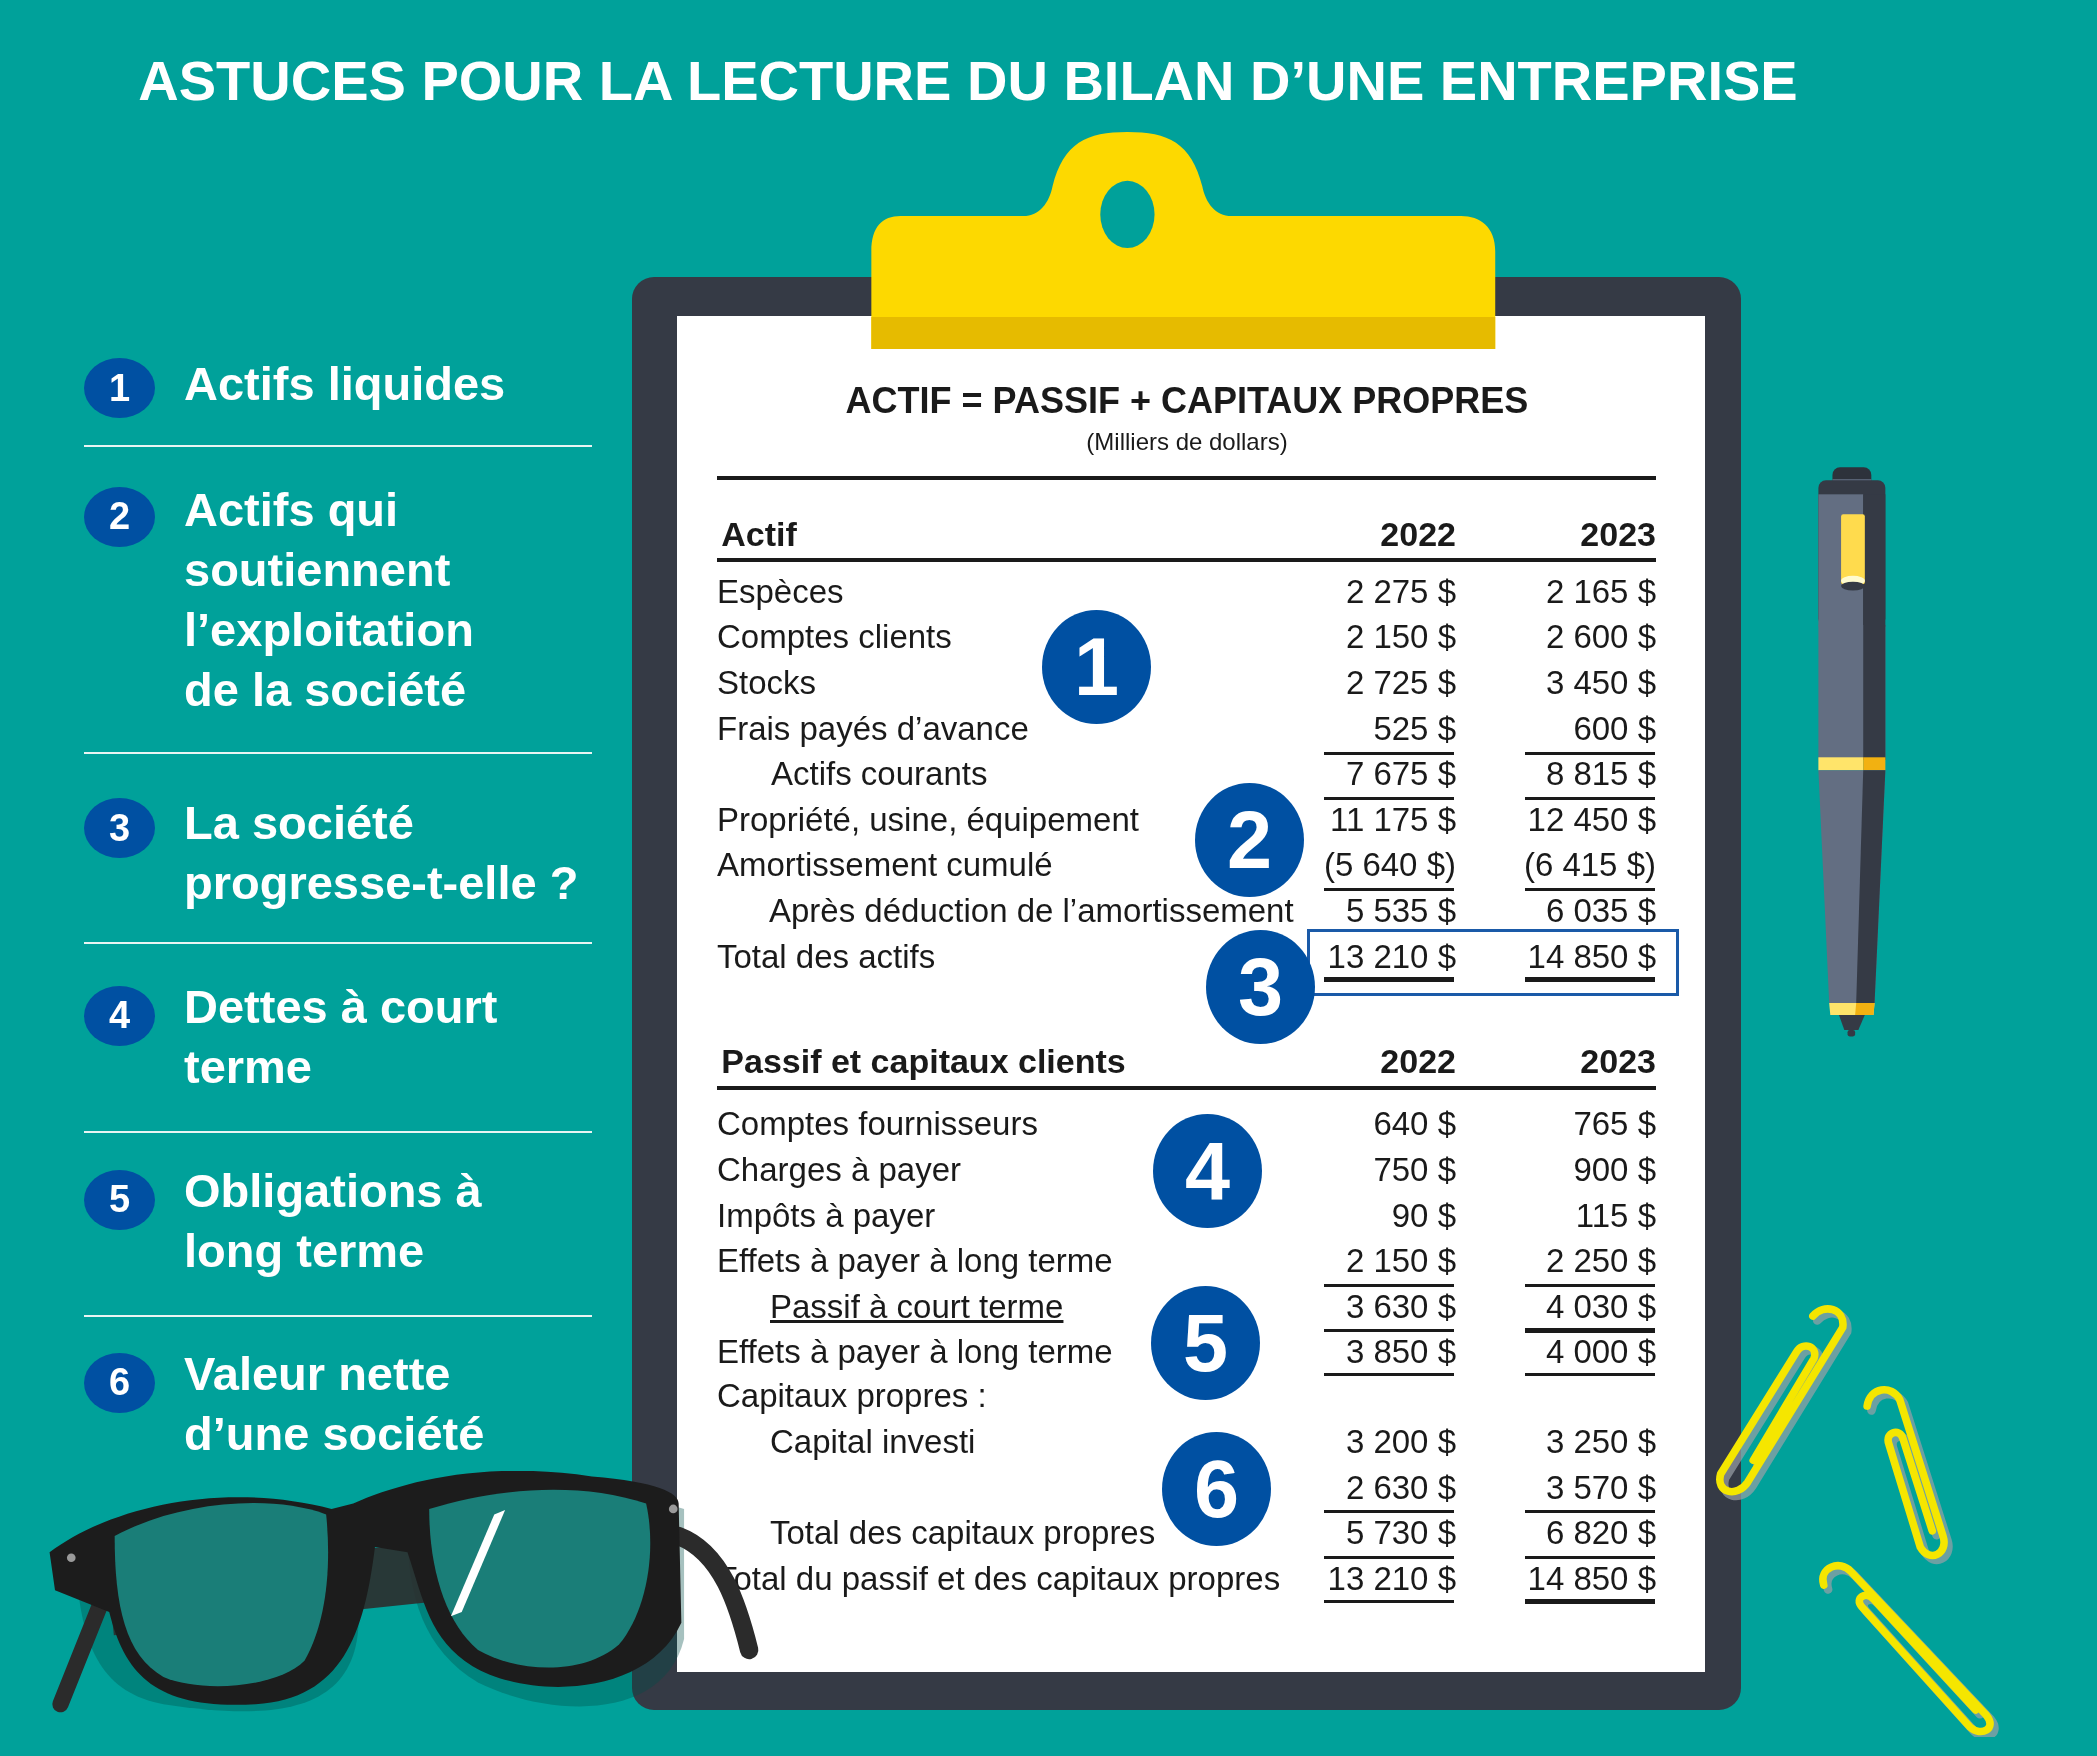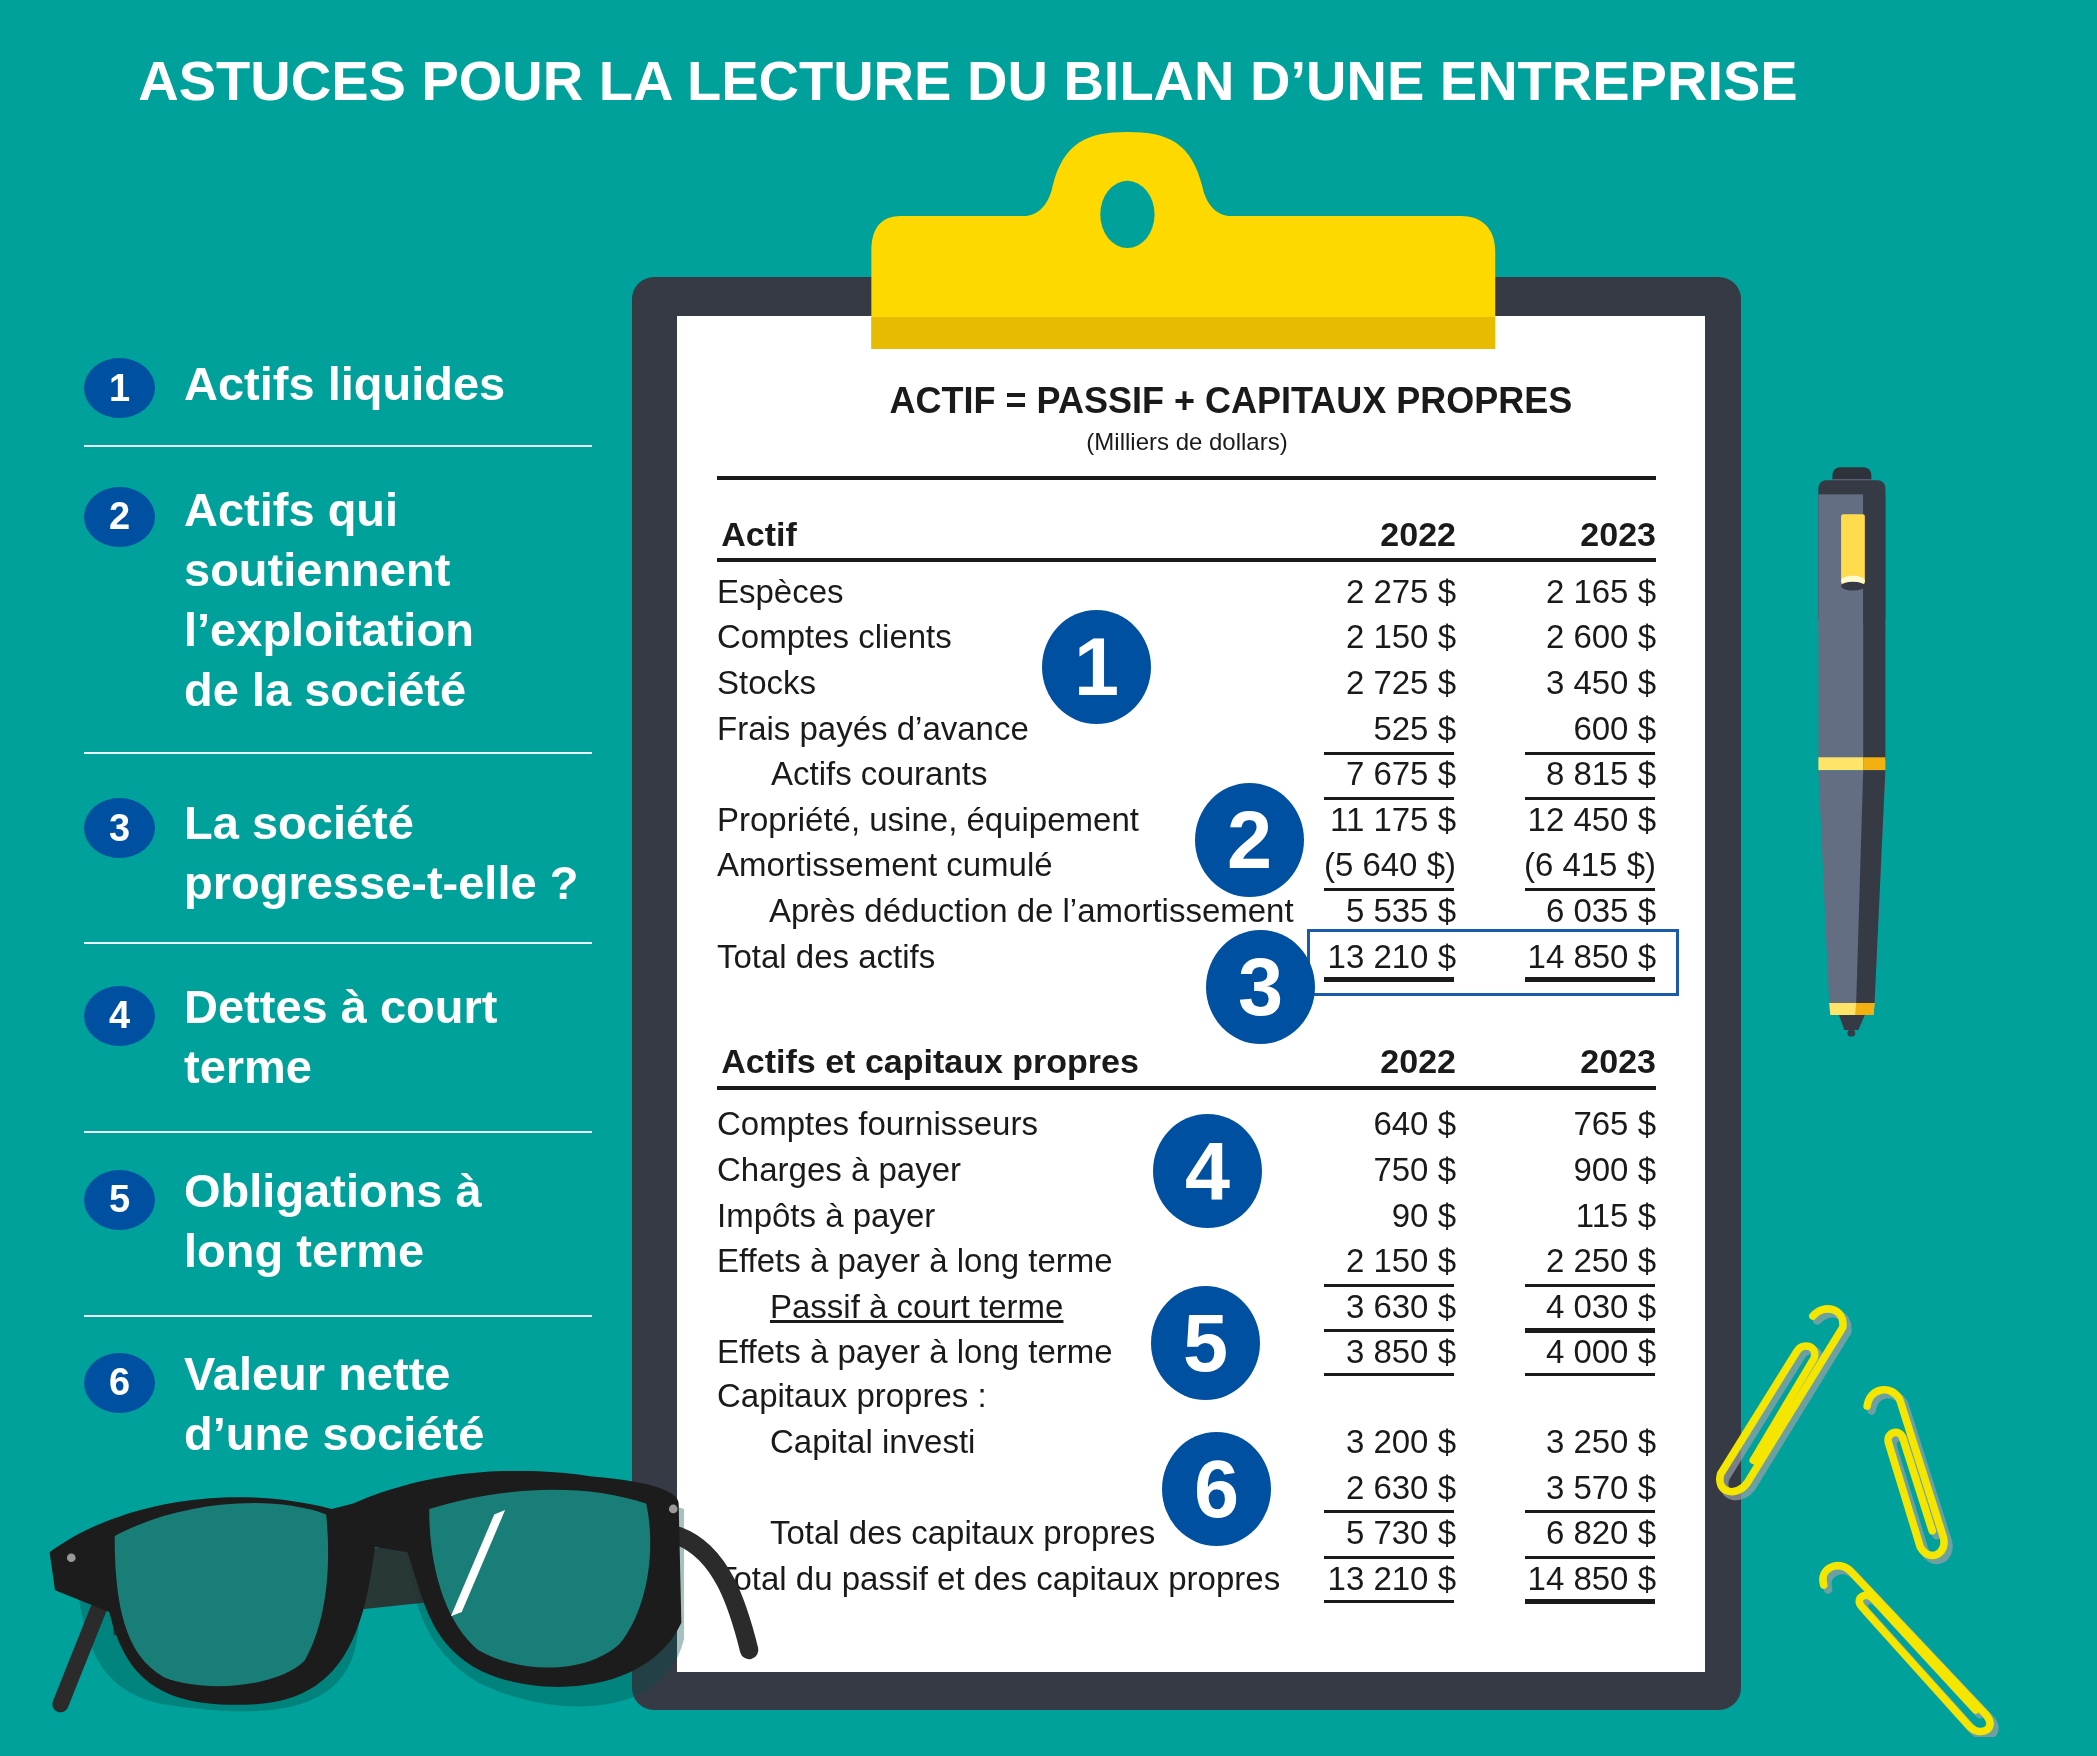--- a/index.html
+++ b/index.html
@@ -175,21 +175,21 @@
     C362 20 405 0 480 0
     C555 0 598 20 618 100
     C624 130 642 155 672 155
     L1095 155
     C1130 155 1158 175 1158 220
     L1158 400 Z"></path>
   <ellipse cx="480" cy="152" rx="50" ry="62" fill="#00a19a"></ellipse>
   <rect x="8" y="341" width="1150" height="59" fill="#e6bb00"></rect>
 </svg>
 
-<div class="abs sheet-title" style="top:380px; font-weight:bold; font-size:36px; left:677px; width:1020px;padding-left:44px;">ACTIF = PASSIF + CAPITAUX PROPRES</div>
+<div class="abs sheet-title" style="top:380px; font-weight:bold; font-size:36px; left:677px; width:1020px;">ACTIF = PASSIF + CAPITAUX PROPRES</div>
 <div class="abs sheet-title" style="top:428px; font-size:24px; left:677px; width:1020px;">(Milliers de dollars)</div>
 <div class="rule" style="left:717px; top:476px; width:939px; height:3.8px;"></div>
 
 <div class="row hdr" style="top:511px;">
   <span class="lbl" style="left:4.3px;">Actif</span>
   <span class="v1">2022</span>
   <span class="v2">2023</span>
 </div>
 <div class="rule" style="left:717px; top:558px; width:939px; height:3.8px;"></div>
 
@@ -242,21 +242,21 @@
 <div id="total-box" class="abs"></div>
 <div class="row" style="top:934px;">
   <span class="lbl">Total des actifs</span>
   <span class="v1">13 210 $</span>
   <span class="v2">14 850 $</span>
 </div>
 <div class="ul1 thick" style="top:977px;"></div>
 <div class="ul2 thick" style="top:977px;"></div>
 
 <div class="row hdr" style="top:1038px;">
-  <span class="lbl" style="left:4.3px;">Actifs et capitaux propres</span>
+  <span class="lbl" style="left:4.3px;">Passif et capitaux clients</span>
   <span class="v1">2022</span>
   <span class="v2">2023</span>
 </div>
 <div class="rule" style="left:717px; top:1086px; width:939px; height:3.8px;"></div>
 
 <div class="row" style="top:1101px;">
   <span class="lbl">Comptes fournisseurs</span>
   <span class="v1">640 $</span>
   <span class="v2">765 $</span>
 </div>

